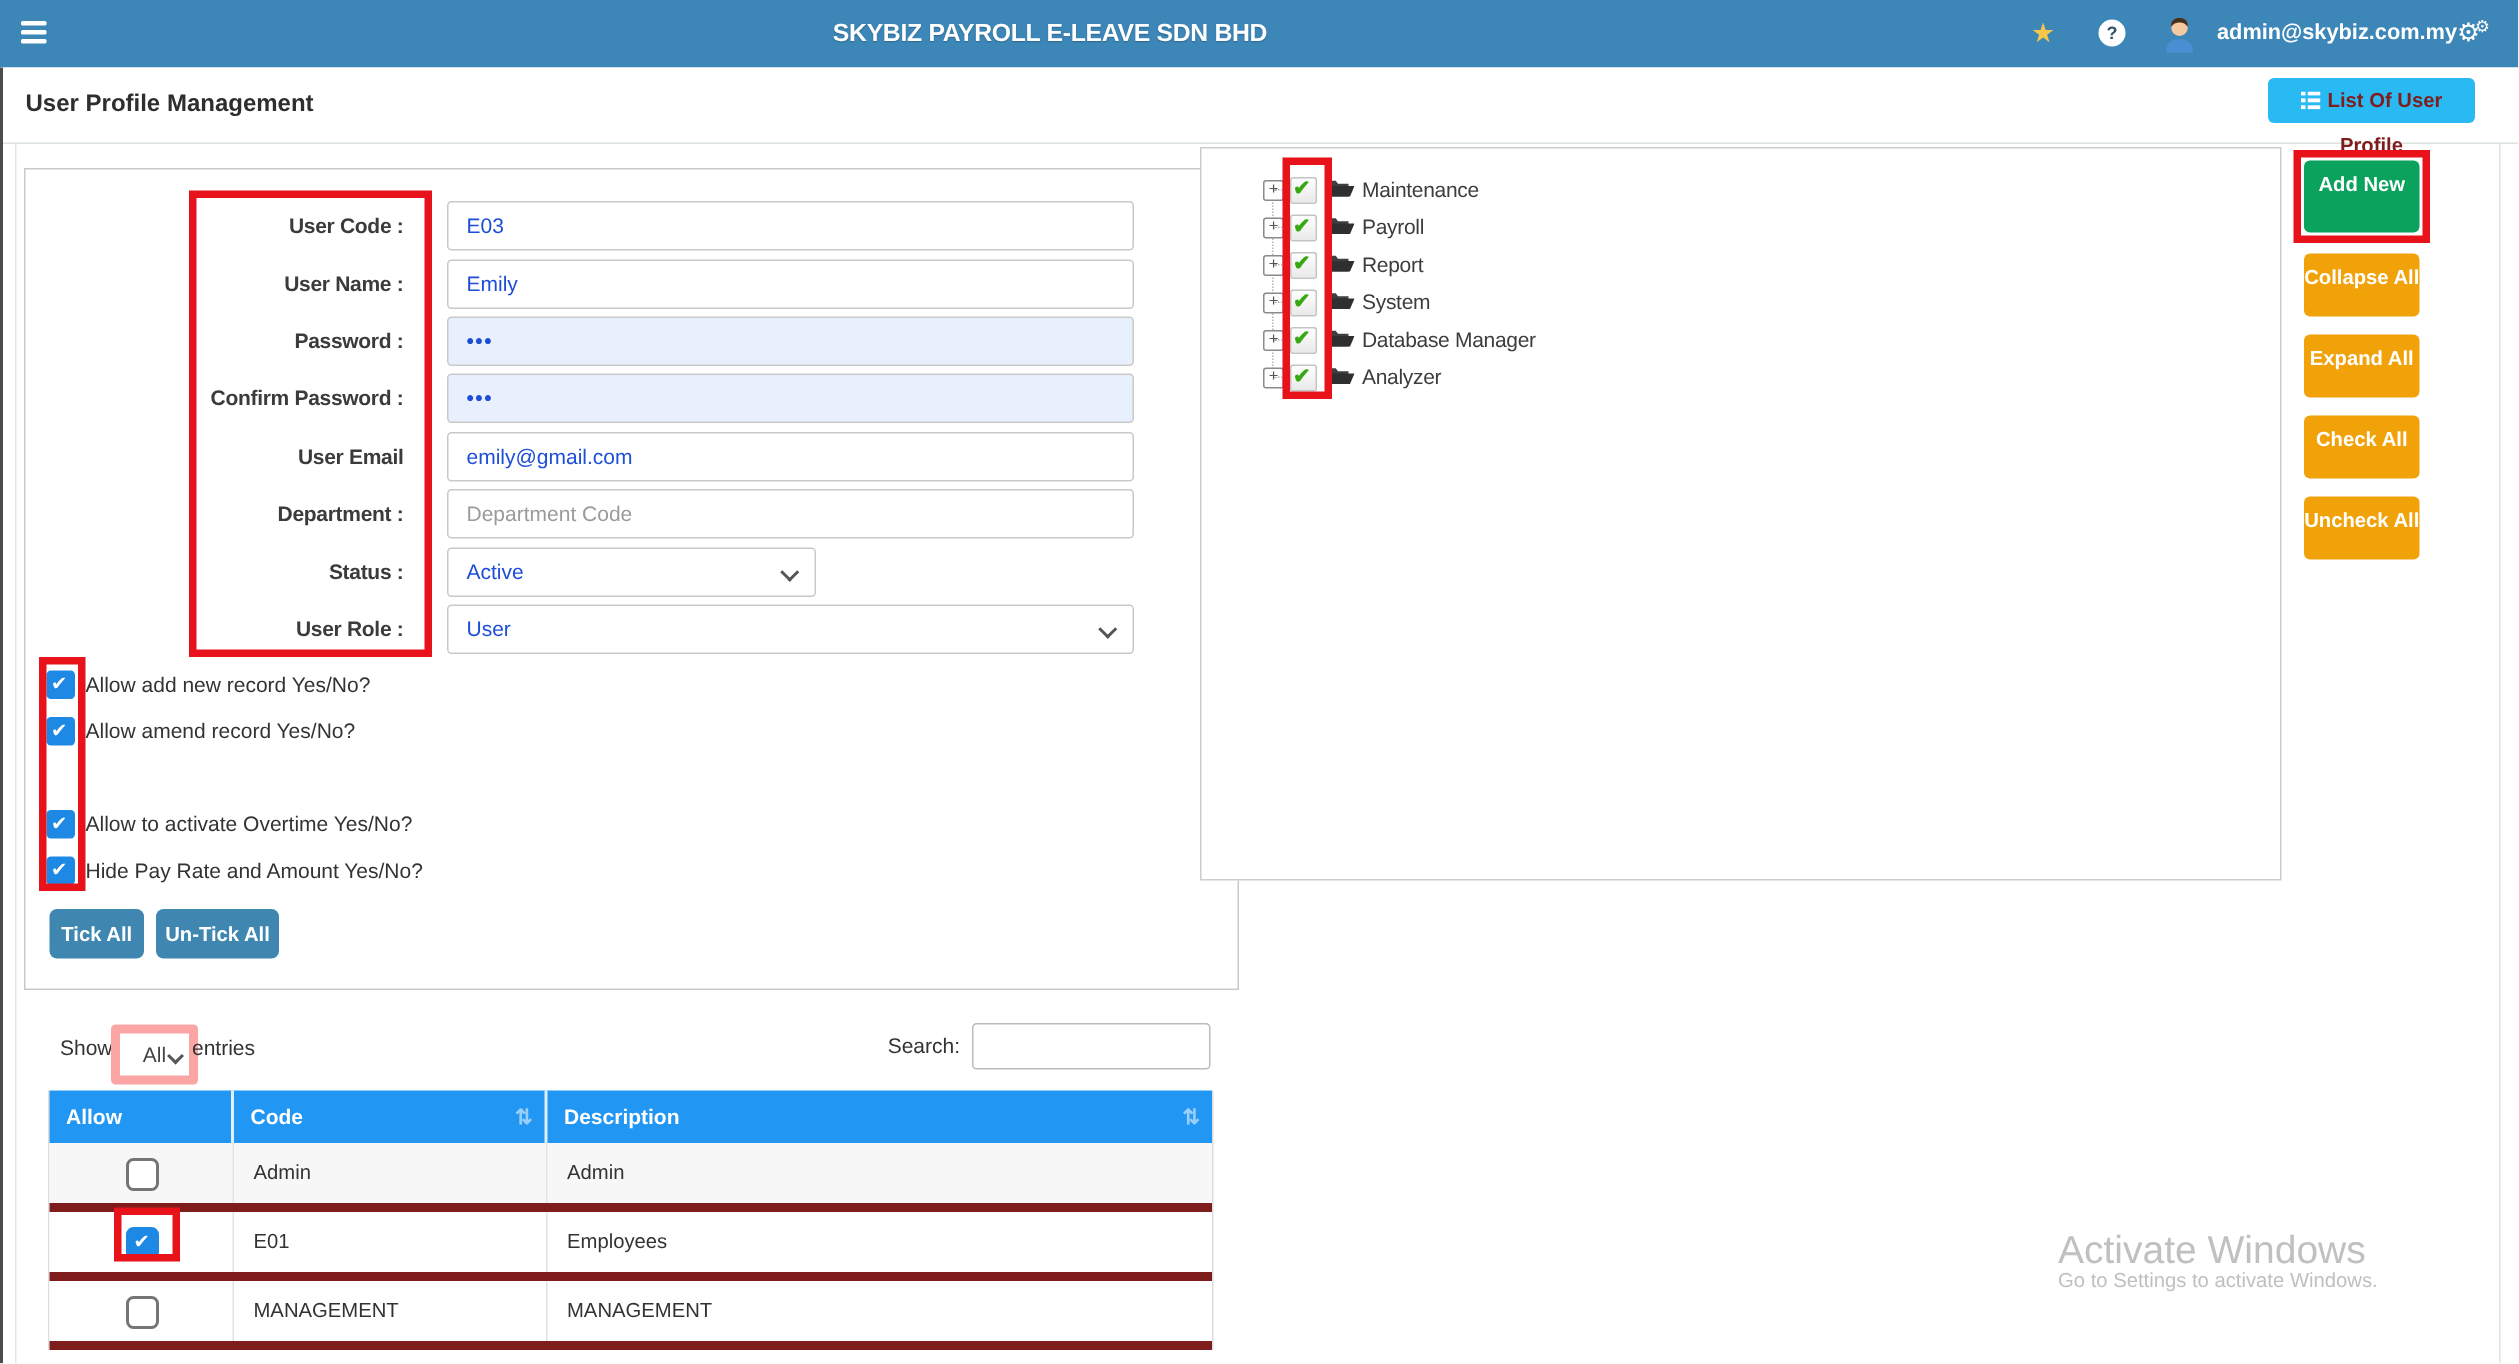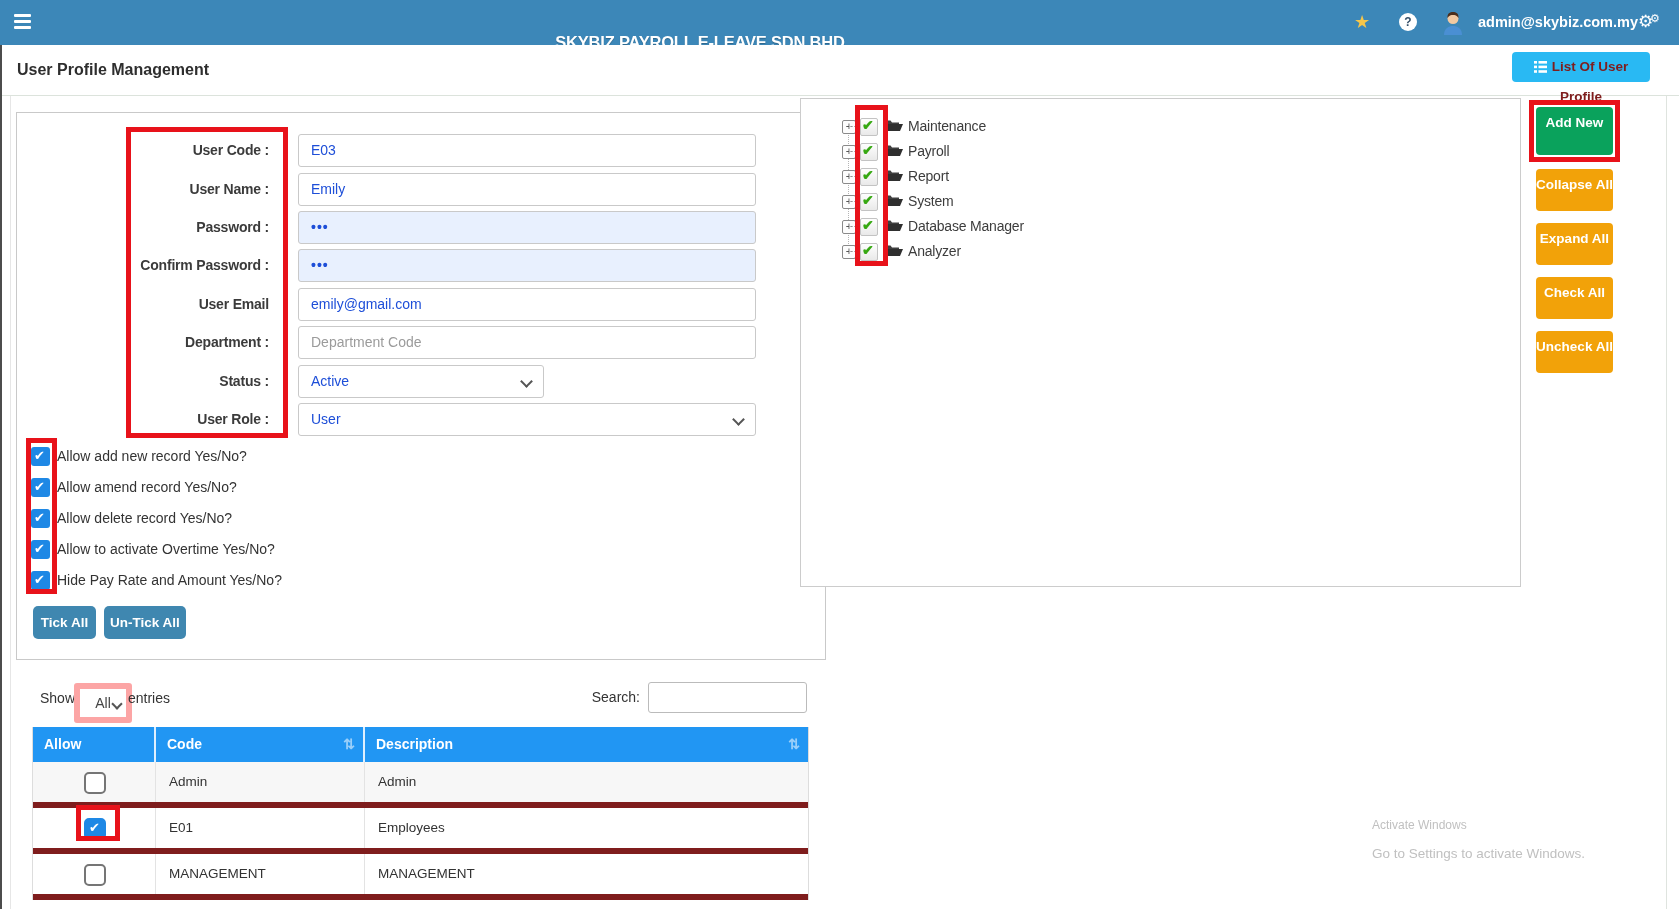--- a/index.html
+++ b/index.html
@@ -6,21 +6,21 @@
   .page{position:relative;width:1679px;height:909px;overflow:hidden;background:#fff;
         font-family:"Liberation Sans",sans-serif;color:#333;}
   .abs{position:absolute;}
 
   
   .navbar{left:0;top:0;width:1679px;height:45px;background:#3c87b8;}
   .hamburger{left:14px;top:14px;width:18px;height:16px;cursor:pointer;}
   .hamburger div{width:17px;height:3px;background:#fff;margin-bottom:3px;border-radius:1px;}
   .nav-title{left:540px;top:0;width:320px;height:45px;line-height:45px;text-align:center;
              color:#fff;font-weight:bold;font-size:16.5px;letter-spacing:-.2px;
-             text-shadow:0 1px 1px rgba(0,0,0,.25);margin-top:20px;}
+             text-shadow:0 1px 1px rgba(0,0,0,.25);}
   .nav-star{left:1354px;top:11px;font-size:18px;color:#f6c64a;line-height:22px;}
   .nav-q{left:1399px;top:13px;width:18px;height:18px;border-radius:50%;background:#fff;
          color:#35506a;font-weight:bold;font-size:12px;text-align:center;line-height:18px;}
   .nav-avatar{left:1441px;top:10px;width:24px;height:26px;}
   .nav-email{left:1478px;top:0;height:45px;line-height:45px;color:#fff;font-weight:bold;font-size:14.5px;}
   .nav-gear{left:1638px;top:10px;color:#fff;font-size:17px;line-height:24px;}
   .nav-gear .gear-small{position:absolute;left:12px;top:-4px;font-size:11px;}
 
   
   .subheader{left:0;top:45px;width:1679px;height:50px;background:#fff;border-bottom:1px solid #dce3dc;}
@@ -88,21 +88,21 @@
   
   .side-btn{left:1536px;width:77px;border-radius:4px;color:#fff;font-weight:bold;font-size:13.5px;
             text-align:center;cursor:pointer;box-sizing:border-box;padding-top:7px;line-height:18px;}
   .btn-green{background:#0aa25c;}
   .btn-orange{background:#f2a209;}
 
   
   .anno{border:5px solid #e8121a;box-sizing:border-box;pointer-events:none;}
 
   
-  .wm1{left:1372px;top:818px;font-size:12px;color:#c0c0c0;}
+  .wm1{left:1372px;top:818px;font-size:26px;color:#c0c0c0;}
   .wm2{left:1372px;top:846px;font-size:13.5px;color:#c0c0c0;}
 </style>
 </head>
 <body>
 
 <div class="page">
 
   <div class="abs navbar">
     <div class="abs hamburger">
       <div></div>
@@ -176,24 +176,20 @@
     </div>
 
     <div class="abs cb-row" style="top:334px;left:0;width:400px">
       <span class="cb checked"></span>
       <span class="cb-label">Allow add new record Yes/No?</span>
     </div>
     <div class="abs cb-row" style="top:365px;left:0;width:400px">
       <span class="cb checked"></span>
       <span class="cb-label">Allow amend record Yes/No?</span>
     </div>
-    <div class="abs cb-row" style="top:396px;left:0;width:400px">
-      <span class="cb checked"></span>
-      <span class="cb-label">Allow delete record Yes/No?</span>
-    </div>
     <div class="abs cb-row" style="top:427px;left:0;width:400px">
       <span class="cb checked"></span>
       <span class="cb-label">Allow to activate Overtime Yes/No?</span>
     </div>
     <div class="abs cb-row" style="top:458px;left:0;width:400px">
       <span class="cb checked"></span>
       <span class="cb-label">Hide Pay Rate and Amount Yes/No?</span>
     </div>
 
     <div class="abs tick-btn" style="left:16px;width:63px">Tick All</div>

